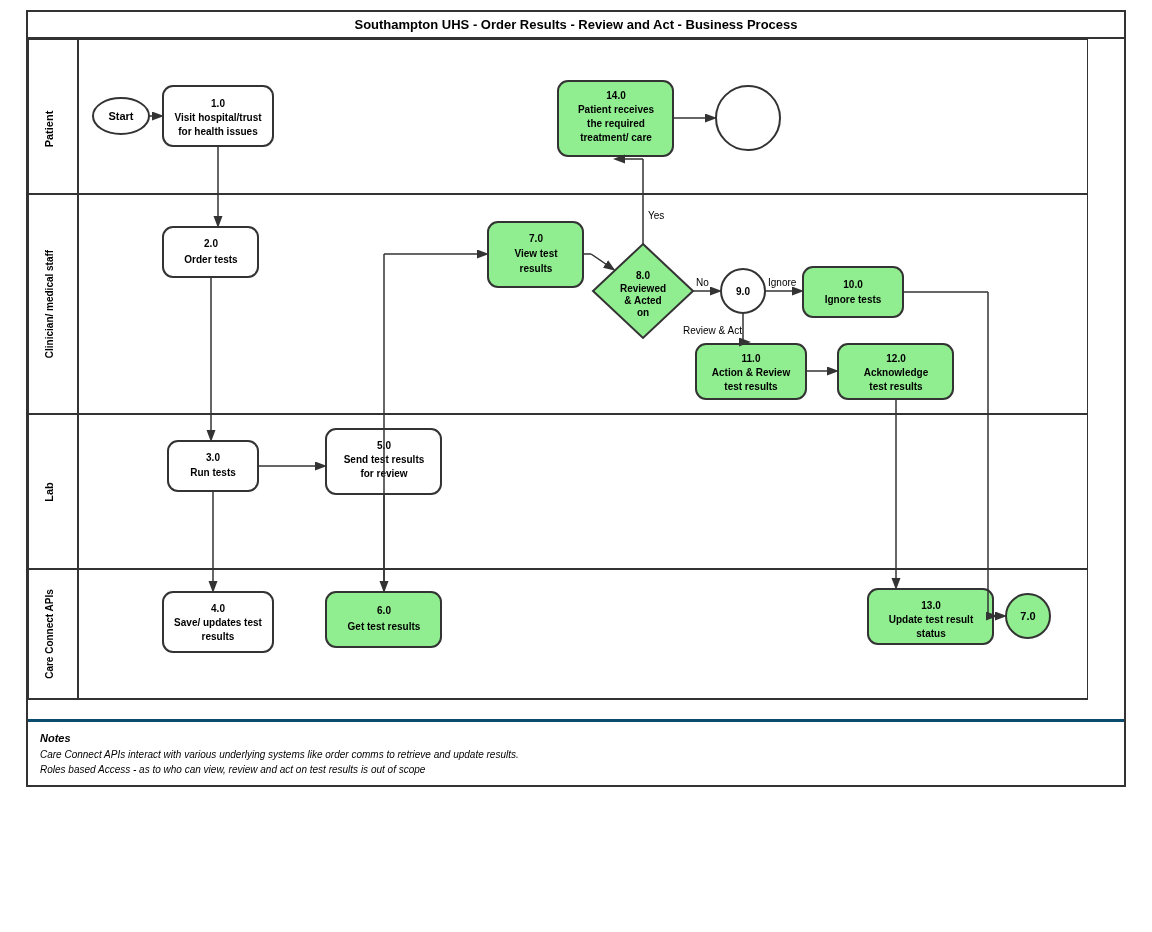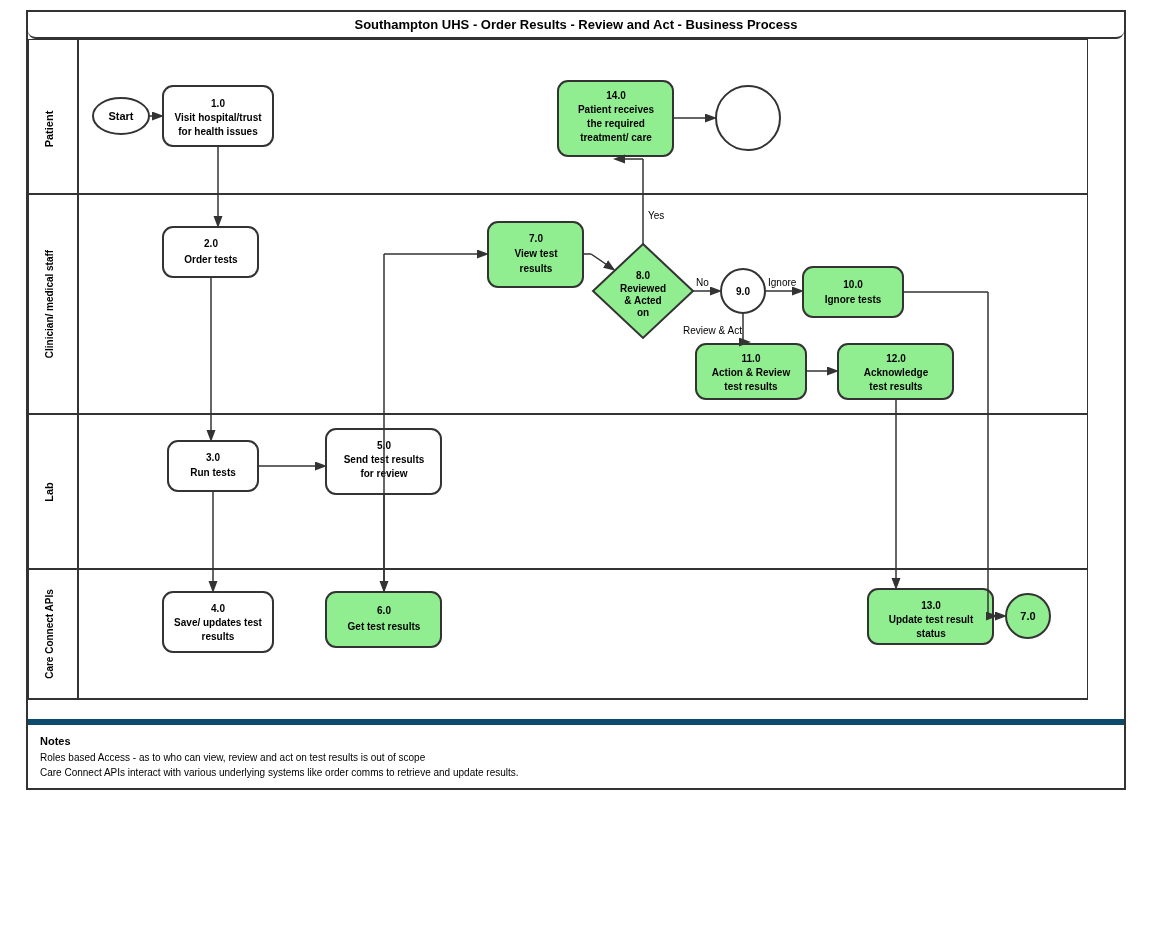--- a/index.html
+++ b/index.html
@@ -11,21 +11,20 @@
       border: 2px solid #333;
     }
 
     .title-bar {
       text-align: center;
       font-weight: bold;
       font-size: 13px;
       padding: 5px;
       border-bottom: 2px solid #333;
       background: #fff;
-      border-radius: 8px;
     }
 
     .diagram-area {
       display: flex;
       flex-direction: column;
     }
 
     .notes-section {
       padding: 8px 12px;
       font-size: 10px;
@@ -192,19 +191,19 @@
       <line x1="960" y1="577" x2="967" y2="577" stroke="#333" stroke-width="1.5" marker-end="url(#arrow)"></line>
 
       <line x1="868" y1="360" x2="868" y2="548" stroke="#333" stroke-width="1.5" marker-end="url(#arrow)"></line>
 
       <line x1="965" y1="577" x2="976" y2="577" stroke="#333" stroke-width="1.5" marker-end="url(#arrow)"></line>
 
     </svg>
 
   </div>
 
-  <div class="notes-section" style="border-top: 6px solid #0c4a6e;">
+  <div class="notes-section" style="border-top: 3px solid #0c4a6e; font-style: italic;">
     <div class="notes-title">Notes</div>
+    <div>Care Connect APIs interact with various  underlying systems like order comms to retrieve and update results.</div>
     <div>Roles based Access - as to who can view, review and act on test results is out of scope</div>
-    <div>Care Connect APIs interact with various  underlying systems like order comms to retrieve and update results.</div>
   </div>
 
 </div>
 
 </body></html>

